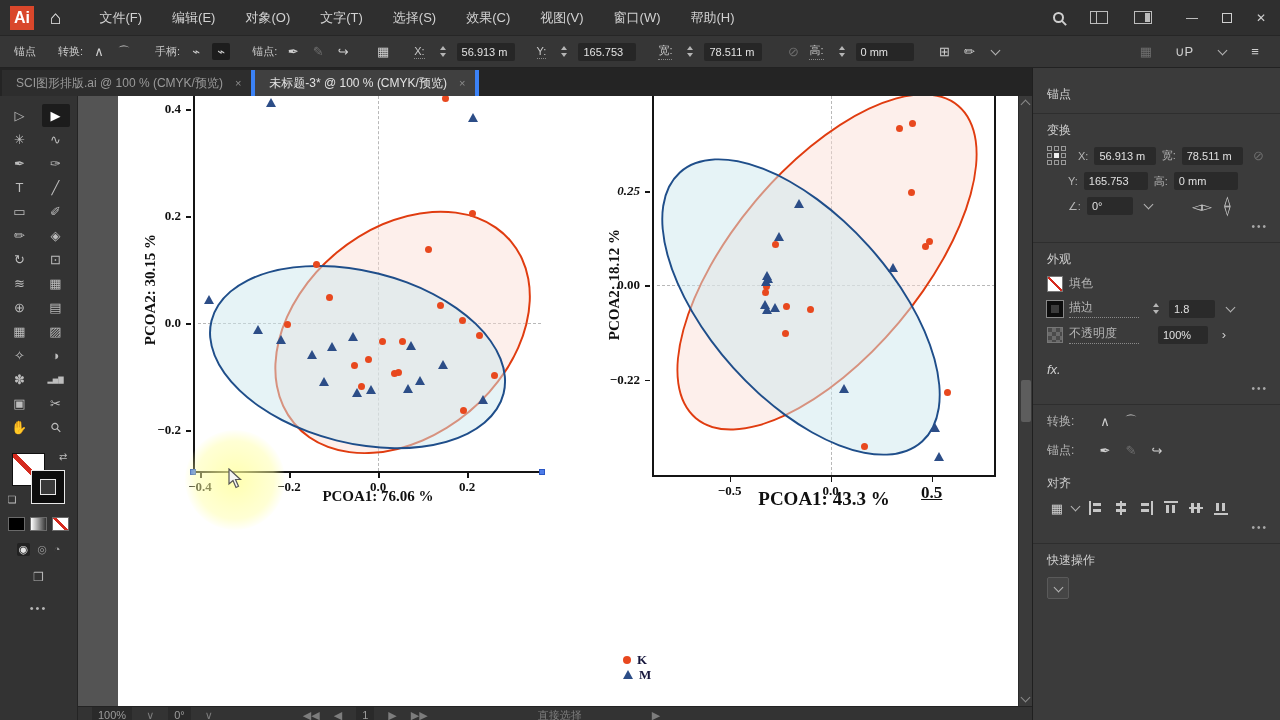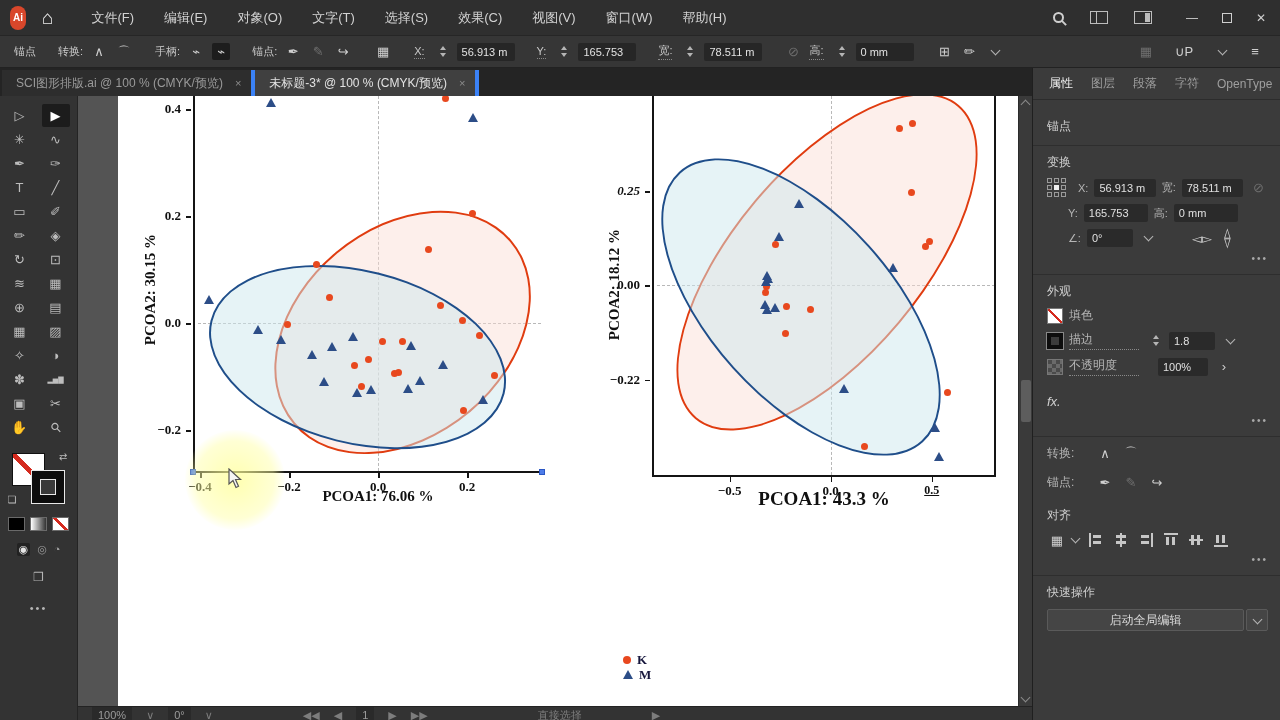--- a/index.html
+++ b/index.html
@@ -2,22 +2,22 @@
 <html><head>
 <meta charset="utf-8">
 <style>
   * { margin:0; padding:0; box-sizing:border-box; }
   html,body { width:1280px; height:720px; overflow:hidden; background:#323232;
     font-family:"Liberation Sans", sans-serif; -webkit-font-smoothing:antialiased; }
   .app { width:1280px; height:720px; display:flex; flex-direction:column; }
 
   
   .menubar { height:36px; background:#2f2f2f; display:flex; align-items:center; flex:0 0 36px; border-bottom:1px solid #262626;}
-  .ai-logo { width:16px; height:24px; margin-left:10px; border-radius:8px; background:#d9472b; color:#fff;
-    font-weight:bold; font-size:10px; display:flex; align-items:center; justify-content:center; }
+  .ai-logo { width:24px; height:24px; margin-left:10px; border-radius:0; background:#d9472b; color:#fff;
+    font-weight:bold; font-size:16px; display:flex; align-items:center; justify-content:center; }
   .home { color:#e8e8e8; font-size:19px; margin:0 0 0 16px; }
   .menus { display:flex; gap:30px; margin-left:38px; }
   .menus span { color:#d2d2d2; font-size:13px; cursor:default; }
   .menubar-right { margin-left:auto; display:flex; align-items:center; gap:26px; padding-right:14px; }
   .mag { width:11px; height:11px; border:2px solid #cfcfcf; border-radius:50%; position:relative; display:inline-block;}
   .mag::after { content:''; position:absolute; width:6px; height:2px; background:#cfcfcf; right:-5px; bottom:-3px; transform:rotate(45deg); }
   .wsico { width:18px; height:13px; border:1.5px solid #bdbdbd; position:relative; display:inline-block;}
   .wsico.split::after{ content:''; position:absolute; left:5px; top:0; bottom:0; width:1.5px; background:#bdbdbd;}
   .wsico.dock::after{ content:''; position:absolute; right:1px; top:1px; bottom:1px; width:5px; background:#bdbdbd;}
   .winctl { display:flex; gap:24px; margin-left:8px; color:#cfcfcf; font-size:12px; align-items:center;}
@@ -418,21 +418,21 @@
                   <div class="pt-t" style="left: 851.932px; top: 326.552px; border-left: 5px solid transparent; border-right: 5px solid transparent; border-bottom: 9px solid rgb(44, 77, 135);"></div>
                   <div class="pt-t" style="left: 855.77px; top: 355.581px; border-left: 5px solid transparent; border-right: 5px solid transparent; border-bottom: 9px solid rgb(44, 77, 135);"></div>
                   <div class="axisline" style="left: 574px; top: 0px; width: 2px; height: 381px;"></div>
                   <div class="axisline" style="left: 574px; top: 379px; width: 344px; height: 2px;"></div>
                   <div class="axisline" style="left: 916px; top: 0px; width: 2px; height: 381px;"></div>
                   <div class="tickmark" style="left: 651.7px; top: 381px; width: 1.5px; height: 5px;"></div>
                   <div class="ticklab" style="left: 621.7px; top: 387px; width: 60px; text-align: center; font-size: 13px;">−0.5</div>
                   <div class="tickmark" style="left: 752.7px; top: 381px; width: 1.5px; height: 5px;"></div>
                   <div class="ticklab" style="left: 722.7px; top: 387px; width: 60px; text-align: center; font-size: 13px;">0.0</div>
                   <div class="tickmark" style="left: 853.7px; top: 381px; width: 1.5px; height: 5px;"></div>
-                  <div class="ticklab" style="left: 823.7px; top: 387px; width: 60px; text-align: center; font-size: 12px; text-decoration: underline;">0.5</div>
+                  <div class="ticklab" style="left: 823.7px; top: 387px; width: 60px; text-align: center; font-size: 17px; text-decoration: underline;">0.5</div>
                   <div class="tickmark" style="left: 567px; top: 95.05px; width: 5px; height: 1.5px;"></div>
                   <div class="ticklab" style="left: 512px; top: 87.05px; width: 50px; text-align: right; font-size: 13px; font-style: italic;">0.25</div>
                   <div class="tickmark" style="left: 567px; top: 189.3px; width: 5px; height: 1.5px;"></div>
                   <div class="ticklab" style="left: 512px; top: 181.3px; width: 50px; text-align: right; font-size: 13px;">0.00</div>
                   <div class="tickmark" style="left: 567px; top: 283.55px; width: 5px; height: 1.5px;"></div>
                   <div class="ticklab" style="left: 512px; top: 275.55px; width: 50px; text-align: right; font-size: 13px;">−0.22</div>
                   <div class="axlab" style="left: 636px; top: 392px; width: 220px; text-align: center; font-size: 19px;">PCOA1: 43.3 %</div>
                   <div class="axlab" style="left: 426px; top: 180px; width: 220px; text-align: center; font-size: 15px; transform: rotate(-90deg);">PCOA2: 18.12 %</div>
                 </div>
                 <div class="legend" style="left: 545px; top: 556px;">
@@ -468,27 +468,20 @@
             <span class="sb-dim">▶</span>
             <span class="sb-dim">▶▶</span>
             <span class="sb-dim" style="margin-left:110px;">直接选择</span>
             <span class="sb-dim" style="margin-left:70px;">▶</span>
           </div>
         </div>
       </div>
     </div>
 
     <div class="right-panel">
-      <div class="ptabs" id="ptabs">
-          <span class="ptab active">属性</span>
-          <span class="ptab">图层</span>
-          <span class="ptab">段落</span>
-          <span class="ptab">字符</span>
-          <span class="ptab">OpenType</span>
-        </div>
       <div class="pbody">
         <div class="sect-title">锚点</div>
         <div class="pdivider"></div>
 
         <div class="sect-title">变换</div>
         <div class="trow">
           <span class="refgrid">
               <i></i>
               <i></i>
               <i></i>
@@ -567,21 +560,20 @@
           <span class="al al-r"></span>
           <span class="al al-t"></span>
           <span class="al al-cv"></span>
           <span class="al al-b"></span>
         </div>
         <div class="dots">•••</div>
         <div class="pdivider"></div>
 
         <div class="sect-title">快速操作</div>
         <div class="qbtn-row">
-          <div class="qbtn">启动全局编辑</div>
           <div class="qchev">
               <span class="chev" style="margin:0 0 2px 0;"></span>
             </div>
         </div>
       </div>
     </div>
   </div>
 </div>
 
 </body></html>

